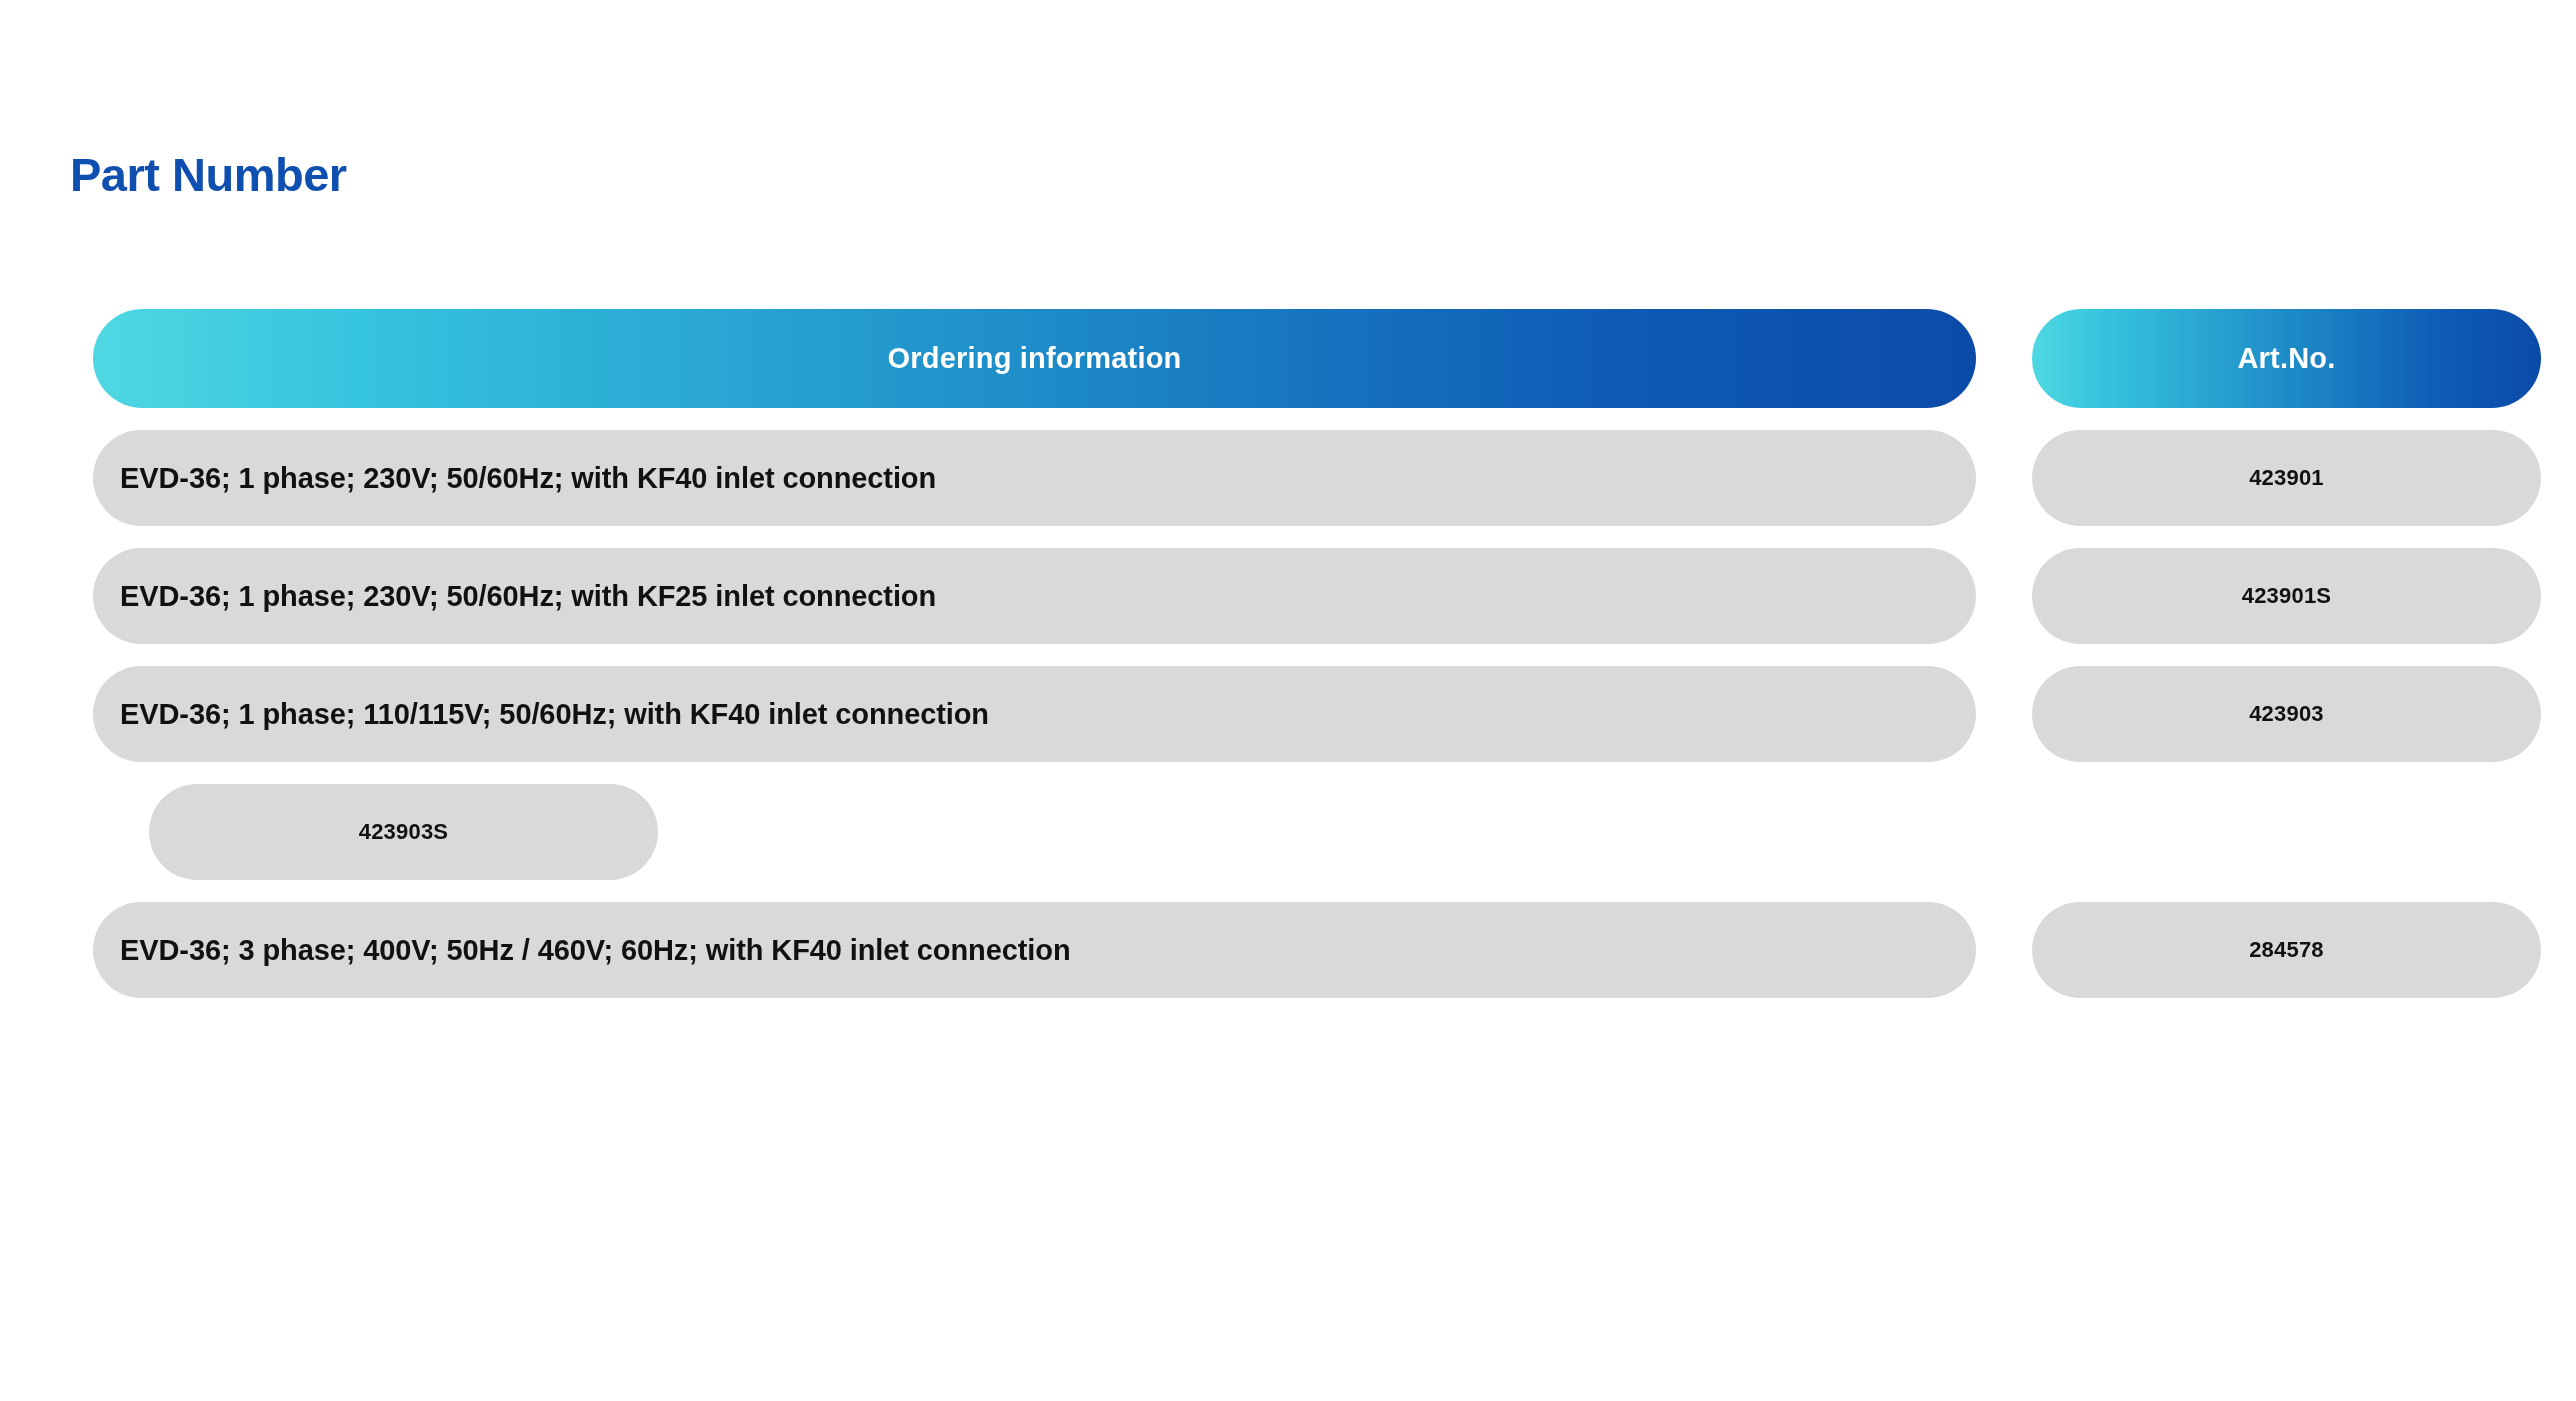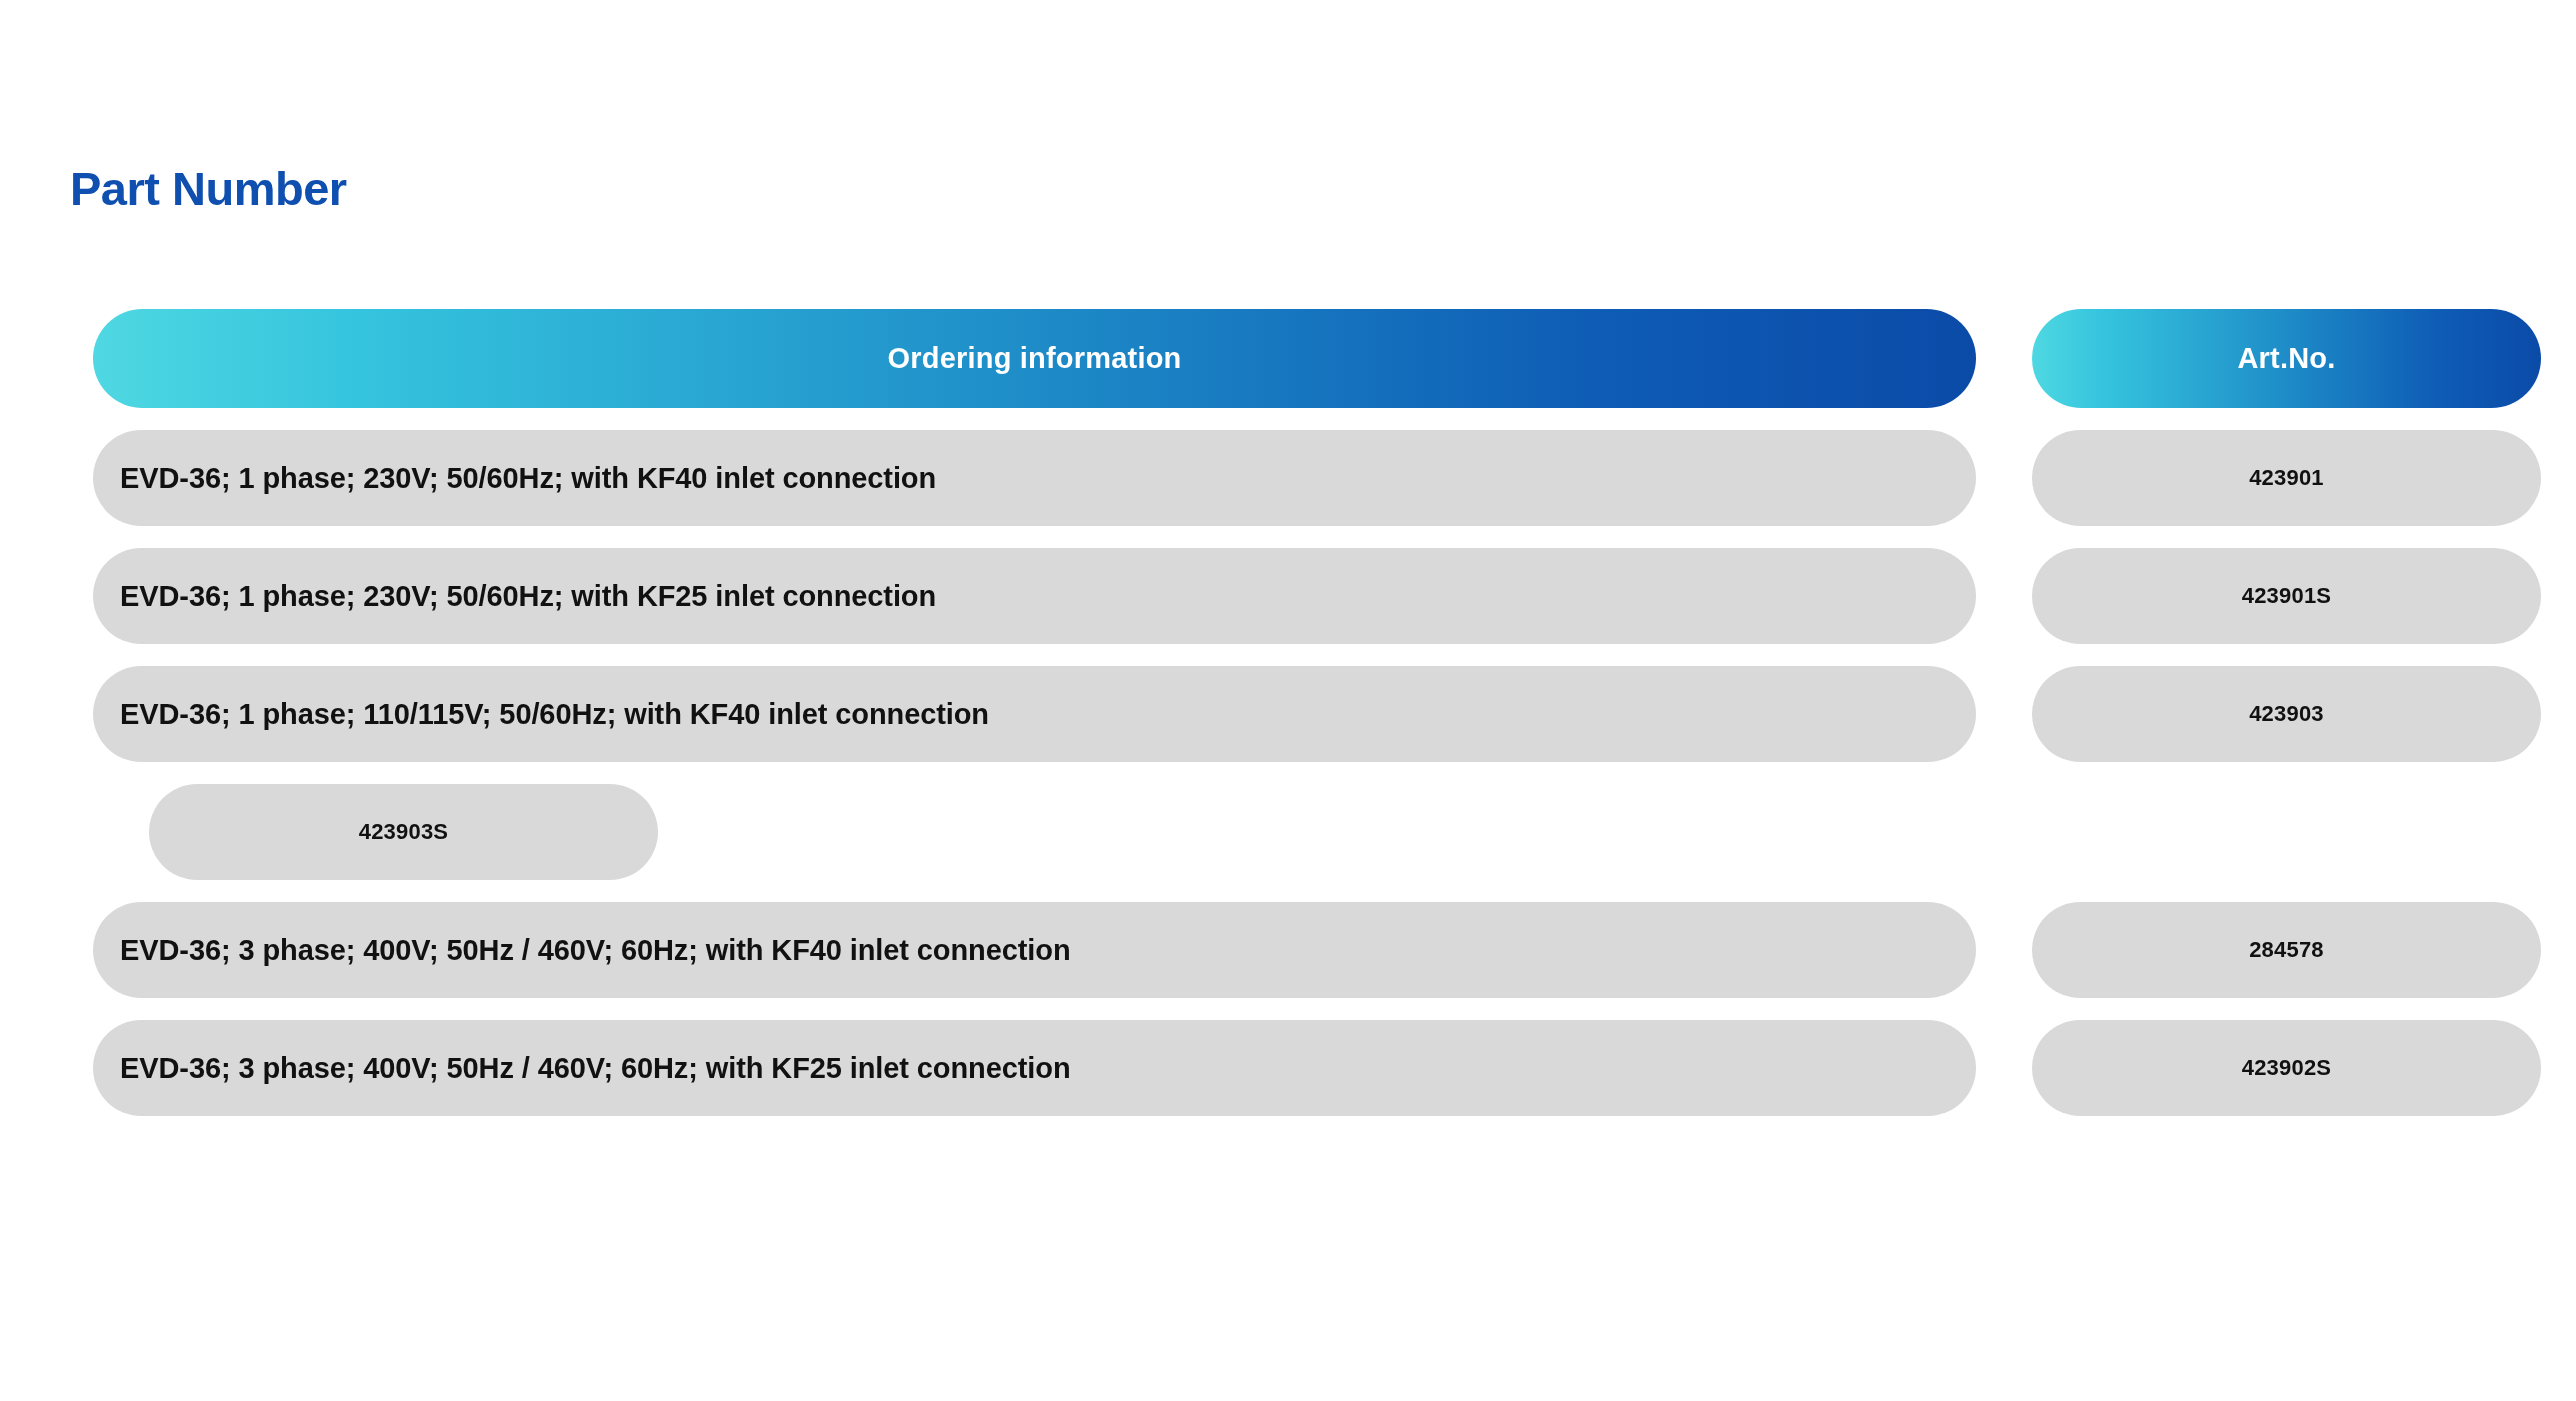--- a/index.html
+++ b/index.html
@@ -20,21 +20,21 @@
     width: 2576px;
     height: 1402px;
     background: #ffffff;
     box-sizing: border-box;
   }
 
   
   .page-title {
     position: absolute;
     left: 70px;
-    top: 130px;
+    top: 116px;
     font-size: 47px;
     font-weight: bold;
     letter-spacing: -0.5px;
     color: #0F4FB0;
     line-height: 1.2;
     white-space: nowrap;
   }
 
   
   .table {
@@ -186,25 +186,16 @@
     <div class="row data-row">
       <div class="col-desc">
         <span class="desc-text">EVD-36; 3 phase; 400V; 50Hz / 460V; 60Hz; with KF40 inlet connection</span>
       </div>
       <div class="col-gap"></div>
       <div class="col-art">
         <span class="art-text">284578</span>
       </div>
     </div>
 
-    <div class="row data-row">
-      <div class="col-desc">
-        <span class="desc-text">EVD-36; 3 phase; 400V; 50Hz / 460V; 60Hz; with KF25 inlet connection</span>
-      </div>
-      <div class="col-gap"></div>
-      <div class="col-art">
-        <span class="art-text">423902S</span>
-      </div>
-    </div>
 
   </div>
 </div>
 
 
 </body></html>

